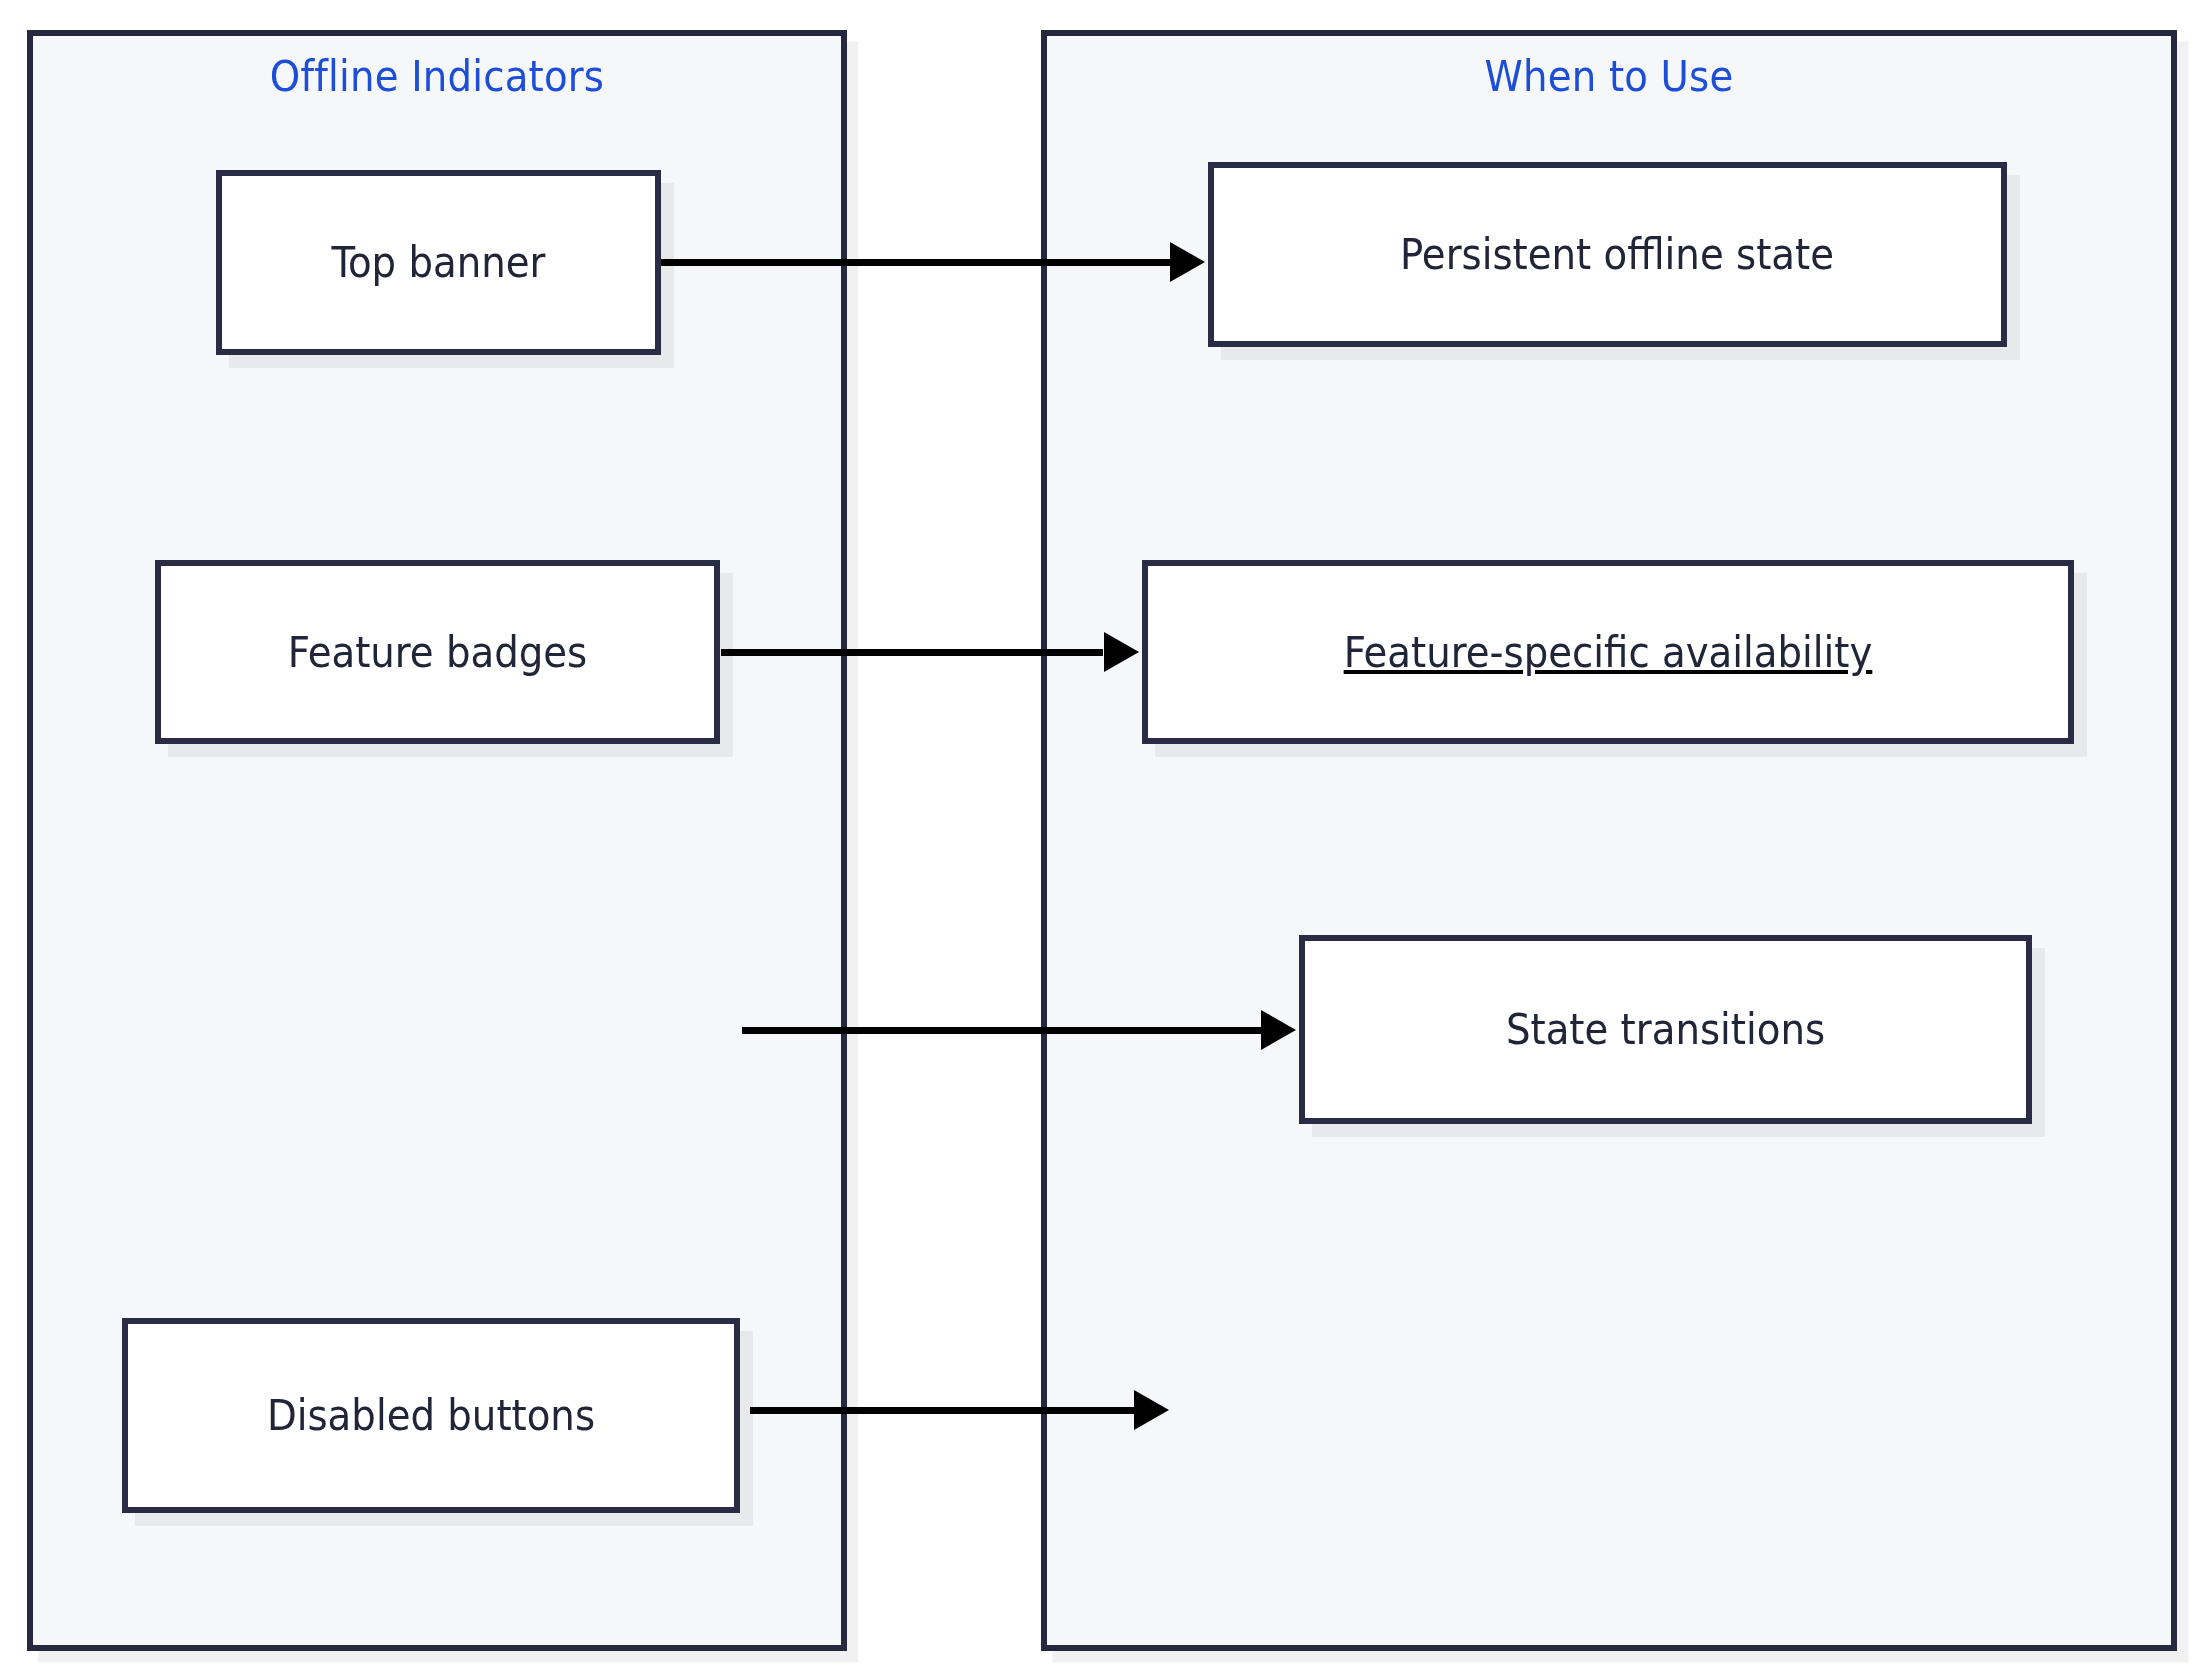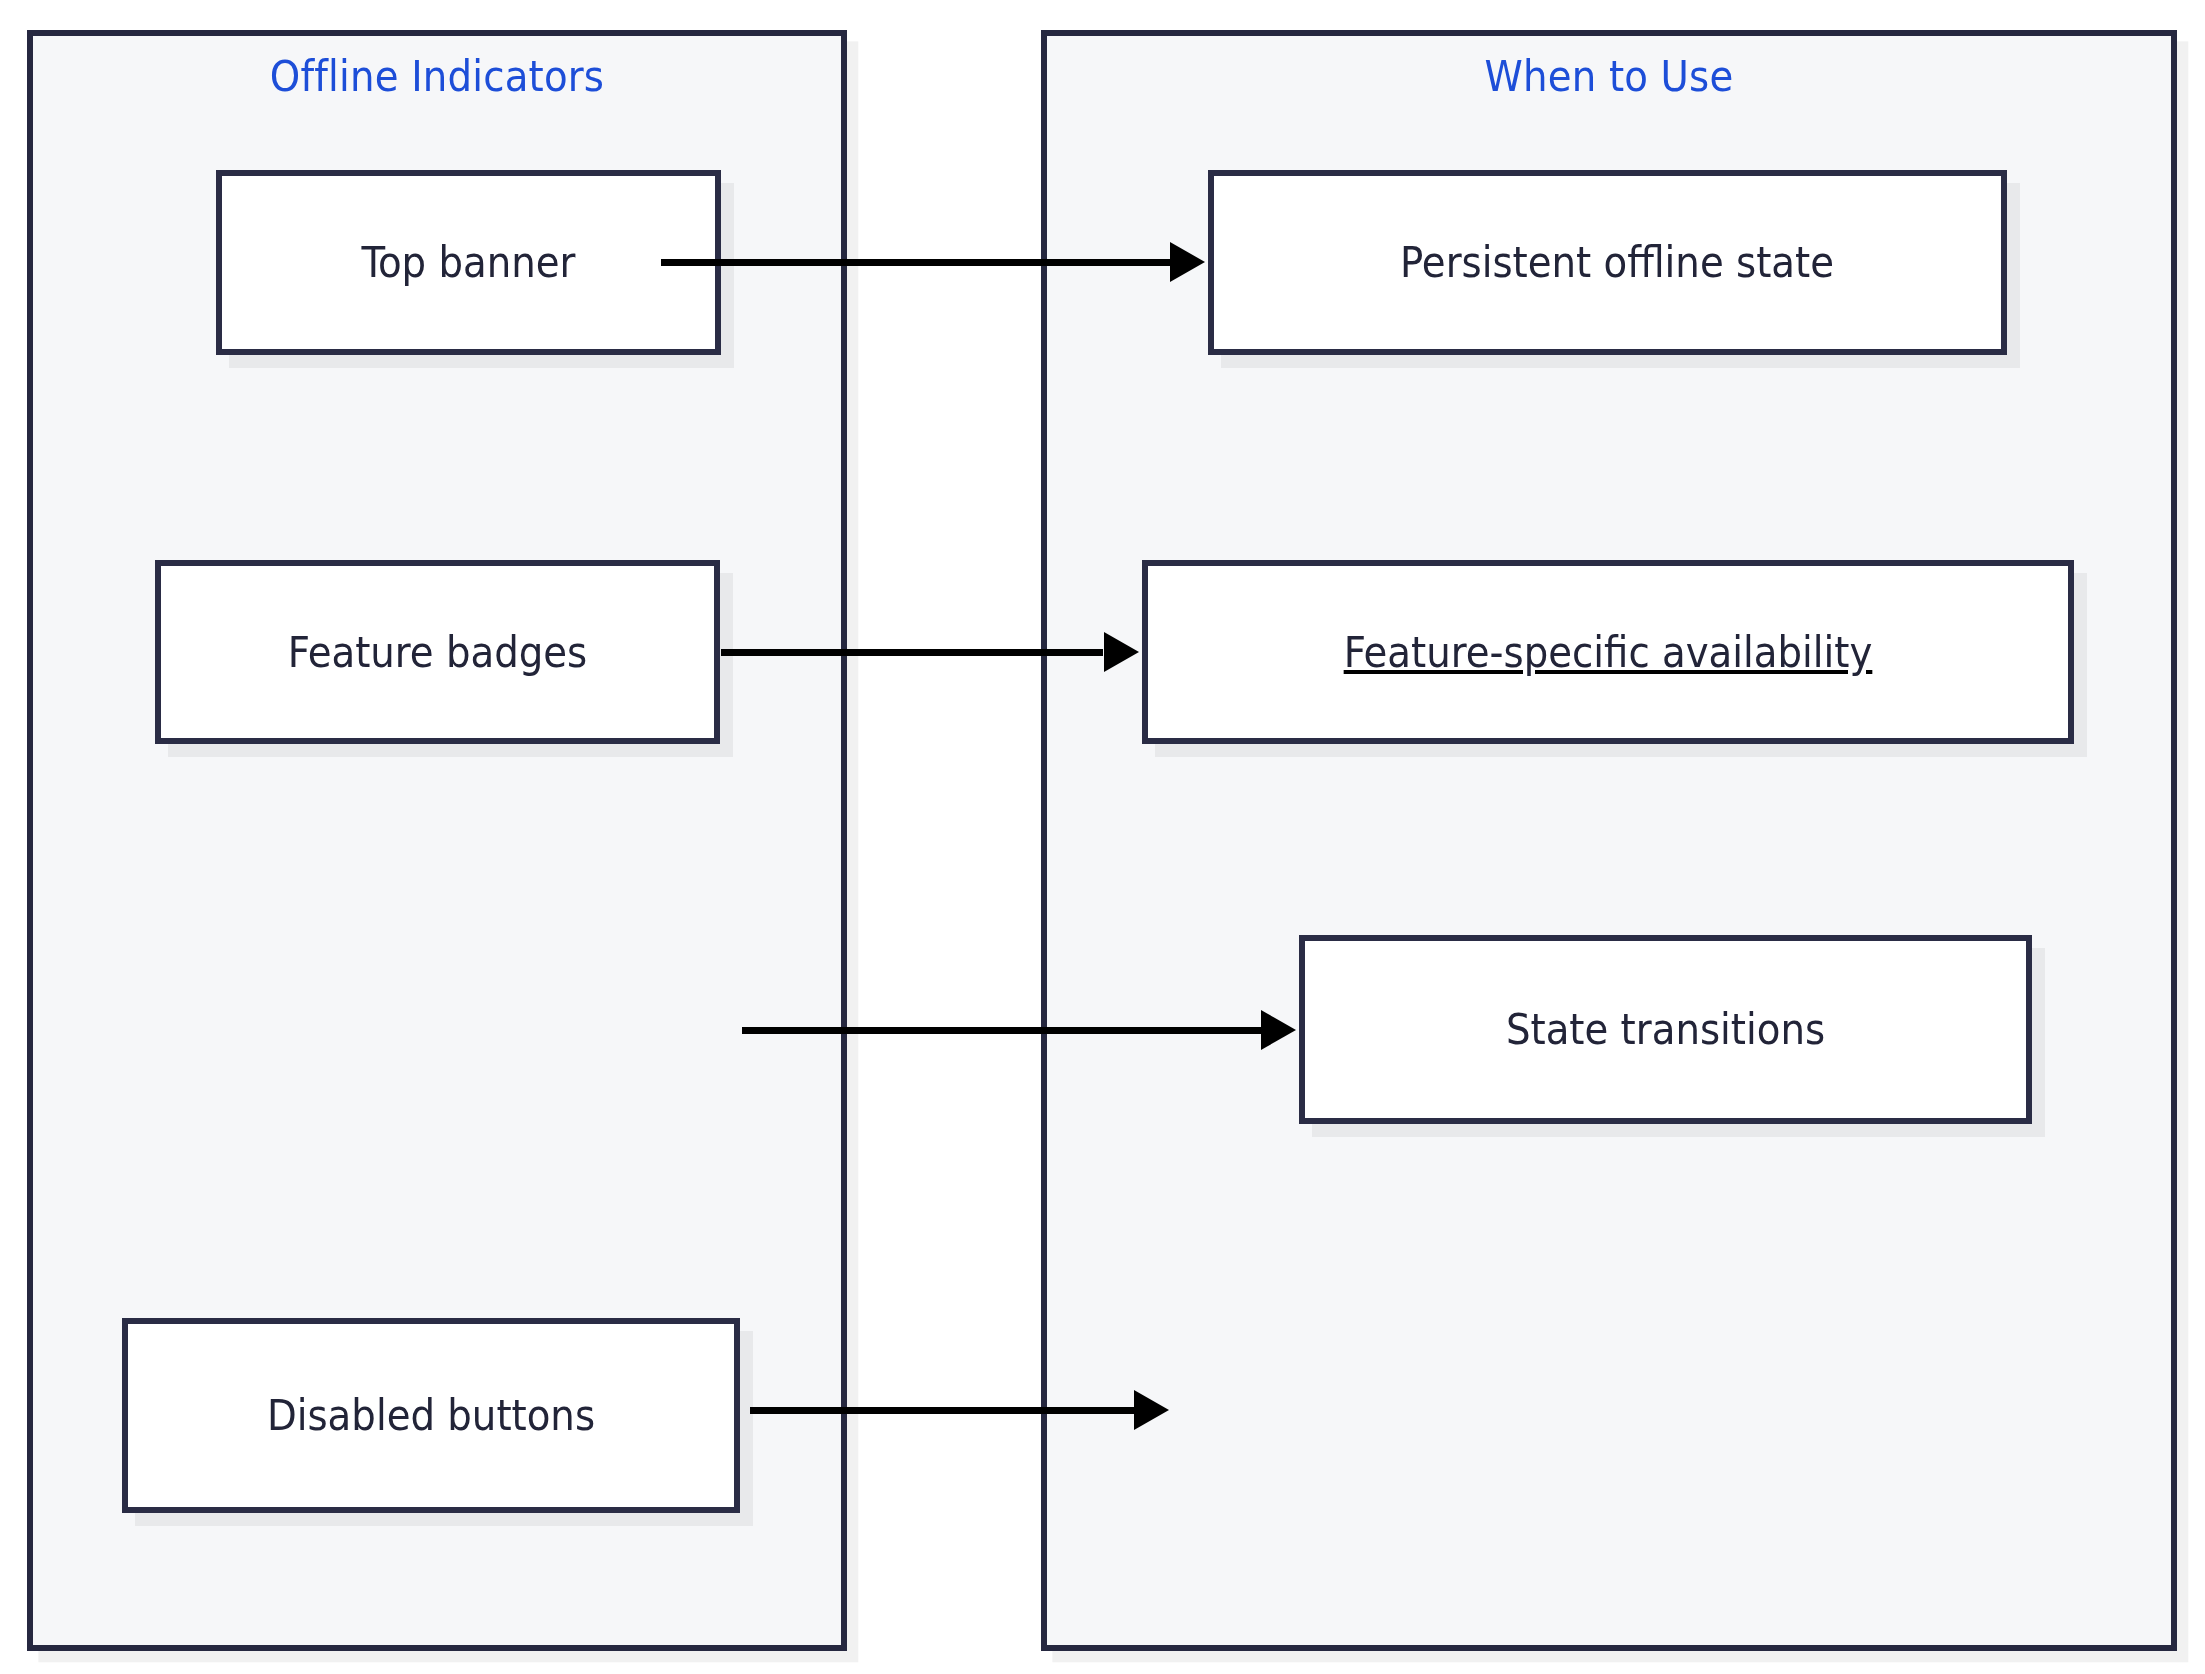--- a/index.html
+++ b/index.html
@@ -73,38 +73,38 @@
 </style>
 </head>
 <body>
 
 <div id="stage">
 
   <div class="panel" style="left:27px; top:30px; width:820px; height:1621px;">
     <div class="panel-title">Offline Indicators</div>
   </div>
 
-  <div class="node" style="left:216px; top:170px; width:505px; height:185px;">
+  <div class="node" style="left:216px; top:170px; width:445px; height:185px;">
     <span class="node-label">Top banner</span>
   </div>
 
   <div class="node" style="left:155px; top:560px; width:565px; height:184px;justify-content:center;">
     <span class="node-label">Feature badges</span>
   </div>
 
 
   <div class="node" style="left:122px; top:1318px; width:618px; height:195px;">
     <span class="node-label">Disabled buttons</span>
   </div>
 
   <div class="panel" style="left:1041px; top:30px; width:1136px; height:1621px;">
     <div class="panel-title">When to Use</div>
   </div>
 
-  <div class="node" style="left:1208px; top:170px; width:799px; height:185px;padding-left:19px;">
+  <div class="node" style="left:1208px; top:162px; width:799px; height:185px;padding-left:19px;">
     <span class="node-label">Persistent offline state</span>
   </div>
 
   <div class="node" style="left:1142px; top:560px; width:932px; height:184px;text-decoration:underline;">
     <span class="node-label">Feature-specific availability</span>
   </div>
 
   <div class="node" style="left:1299px; top:935px; width:733px; height:189px;">
     <span class="node-label">State transitions</span>
   </div>

